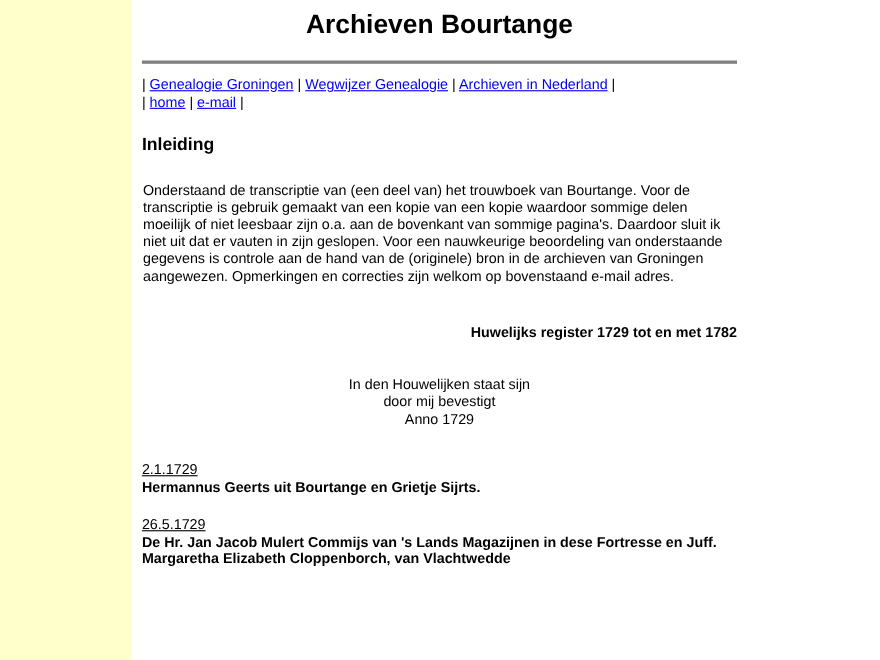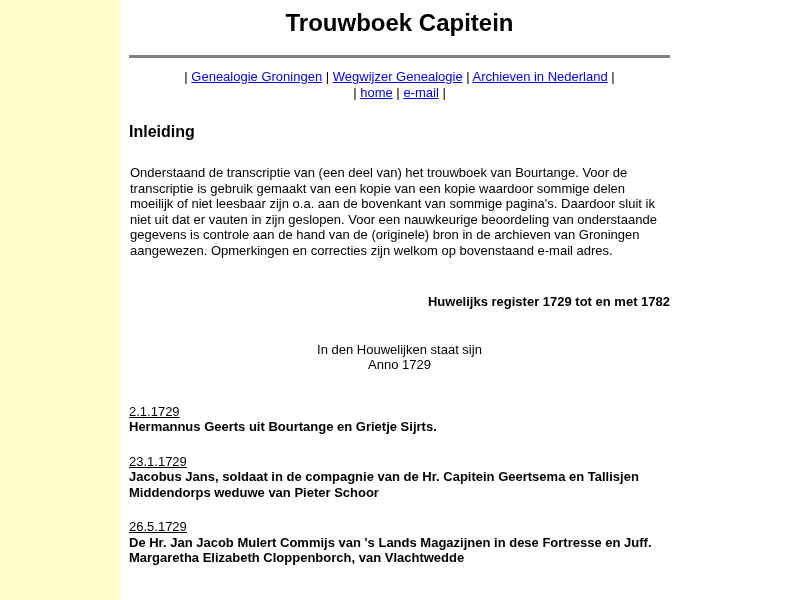--- a/index.html
+++ b/index.html
@@ -48,21 +48,21 @@
   .divider {
     margin: 18px 0 0 0;
     height: 3px;
     background: #808080;
     border: 0;
     width: 541px;
   }
   .navbar {
     margin: 0;
     padding: 11px 0 0 0;
-    text-align: center;
+    text-align: left;
     font-size: 13px;
     line-height: 15.5px;
   }
   .navbar a {
     color: #0000ee;
     text-decoration: underline;
   }
   .nav-sep {
     color: #000000;
   }
@@ -108,21 +108,21 @@
 </style>
 </head>
 <body>
 
 <div id="page">
 
   <div id="left-band"></div>
 
   <div id="content">
 
-    <h1 class="page-title">Trouwboek Capitein</h1>
+    <h1 class="page-title">Archieven Bourtange</h1>
 
     <hr class="divider">
 
     <div class="navbar">
       <div class="nav-line">
         <span class="nav-sep">|</span>
         <a href="#">Genealogie Groningen</a>
         <span class="nav-sep">|</span>
         <a href="#">Wegwijzer Genealogie</a>
         <span class="nav-sep">|</span>
@@ -139,31 +139,28 @@
     </div>
 
     <h3 class="section-heading">Inleiding</h3>
 
     <p class="intro">Onderstaand de transcriptie van (een deel van) het trouwboek van Bourtange. Voor de transcriptie is gebruik gemaakt van een kopie van een kopie waardoor sommige delen moeilijk of niet leesbaar zijn o.a. aan de bovenkant van sommige pagina's. Daardoor sluit ik niet uit dat er vauten in zijn geslopen. Voor een nauwkeurige beoordeling van onderstaande gegevens is controle aan de hand van de (originele) bron in de archieven van Groningen aangewezen. Opmerkingen en correcties zijn welkom op bovenstaand e-mail adres.</p>
 
     <p class="register-title">Huwelijks register 1729 tot en met 1782</p>
 
     <div class="preamble">
       <div>In den Houwelijken staat sijn</div>
+      <div>door mij bevestigt</div>
       <div>Anno 1729</div>
     </div>
 
     <div class="entries">
       <div class="entry">
         <span class="entry-date">2.1.1729</span>
         <span class="entry-text">Hermannus Geerts uit Bourtange en Grietje Sijrts.</span>
-      </div>
-      <div class="entry">
-        <span class="entry-date">23.1.1729</span>
-        <span class="entry-text">Jacobus Jans, soldaat in de compagnie van de Hr. Capitein Geertsema en Tallisjen Middendorps weduwe van Pieter Schoor</span>
       </div>
       <div class="entry">
         <span class="entry-date">26.5.1729</span>
         <span class="entry-text">De Hr. Jan Jacob Mulert Commijs van 's Lands Magazijnen in dese Fortresse en Juff. Margaretha Elizabeth Cloppenborch, van Vlachtwedde</span>
       </div>
     </div>
 
   </div>
 </div>
 

